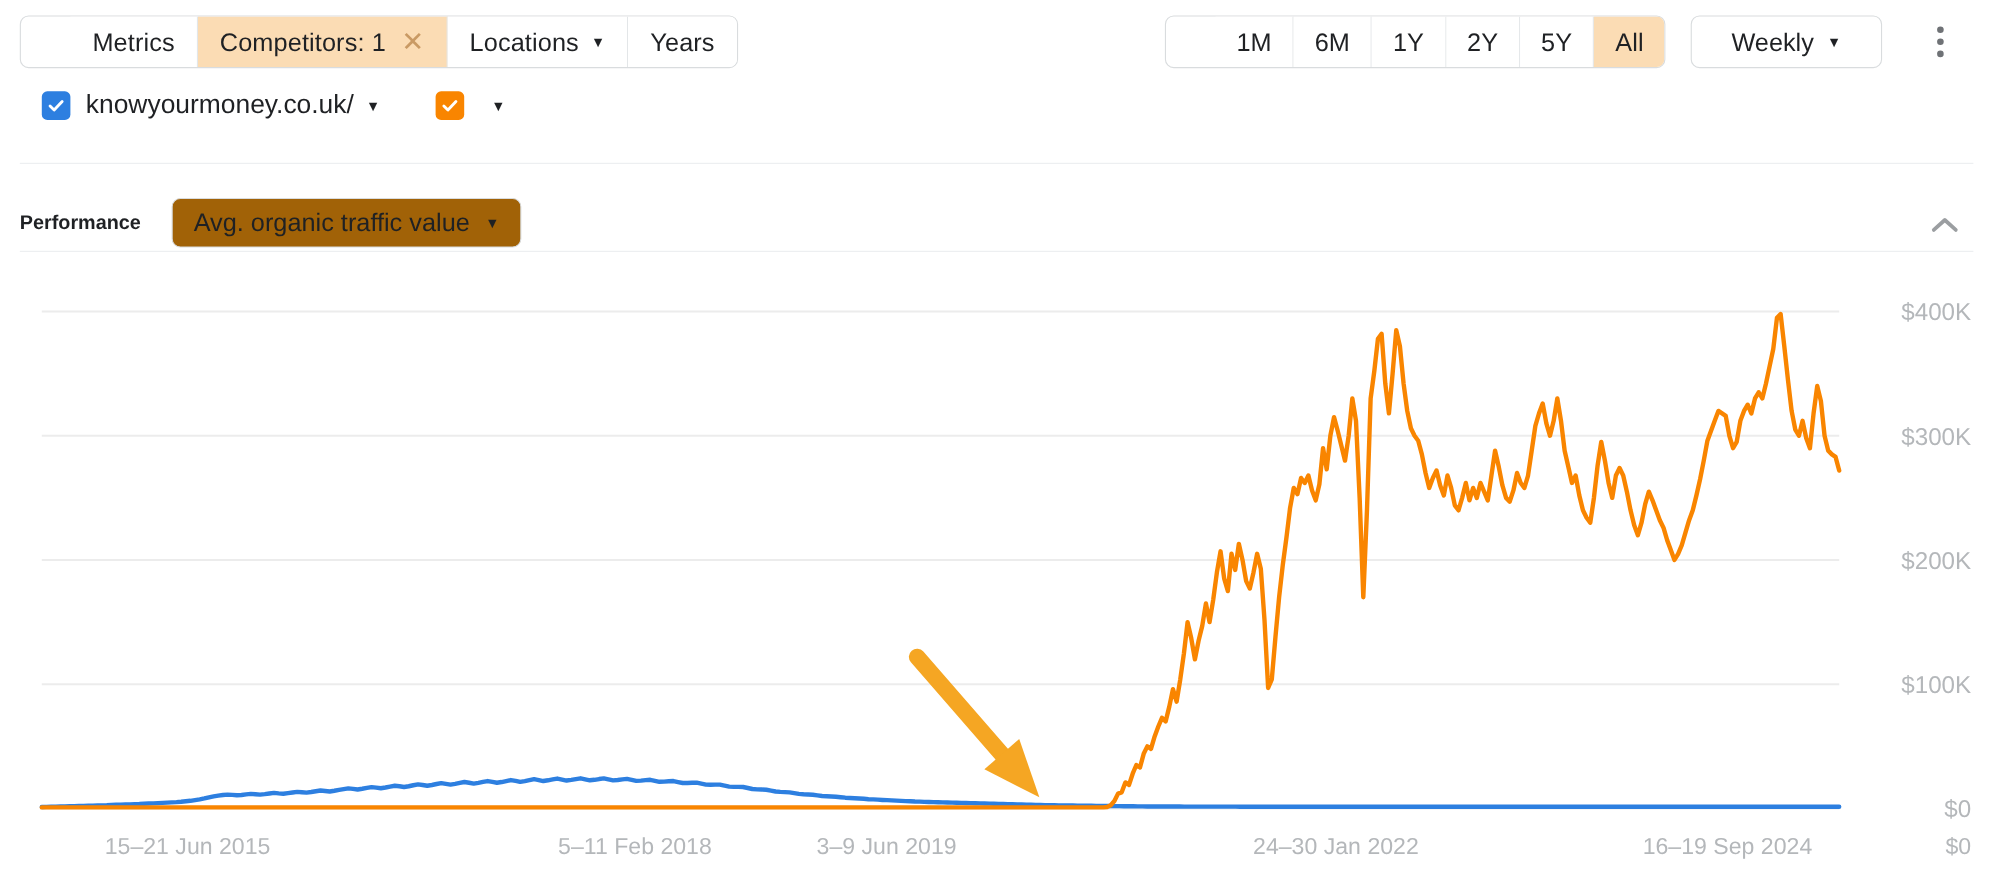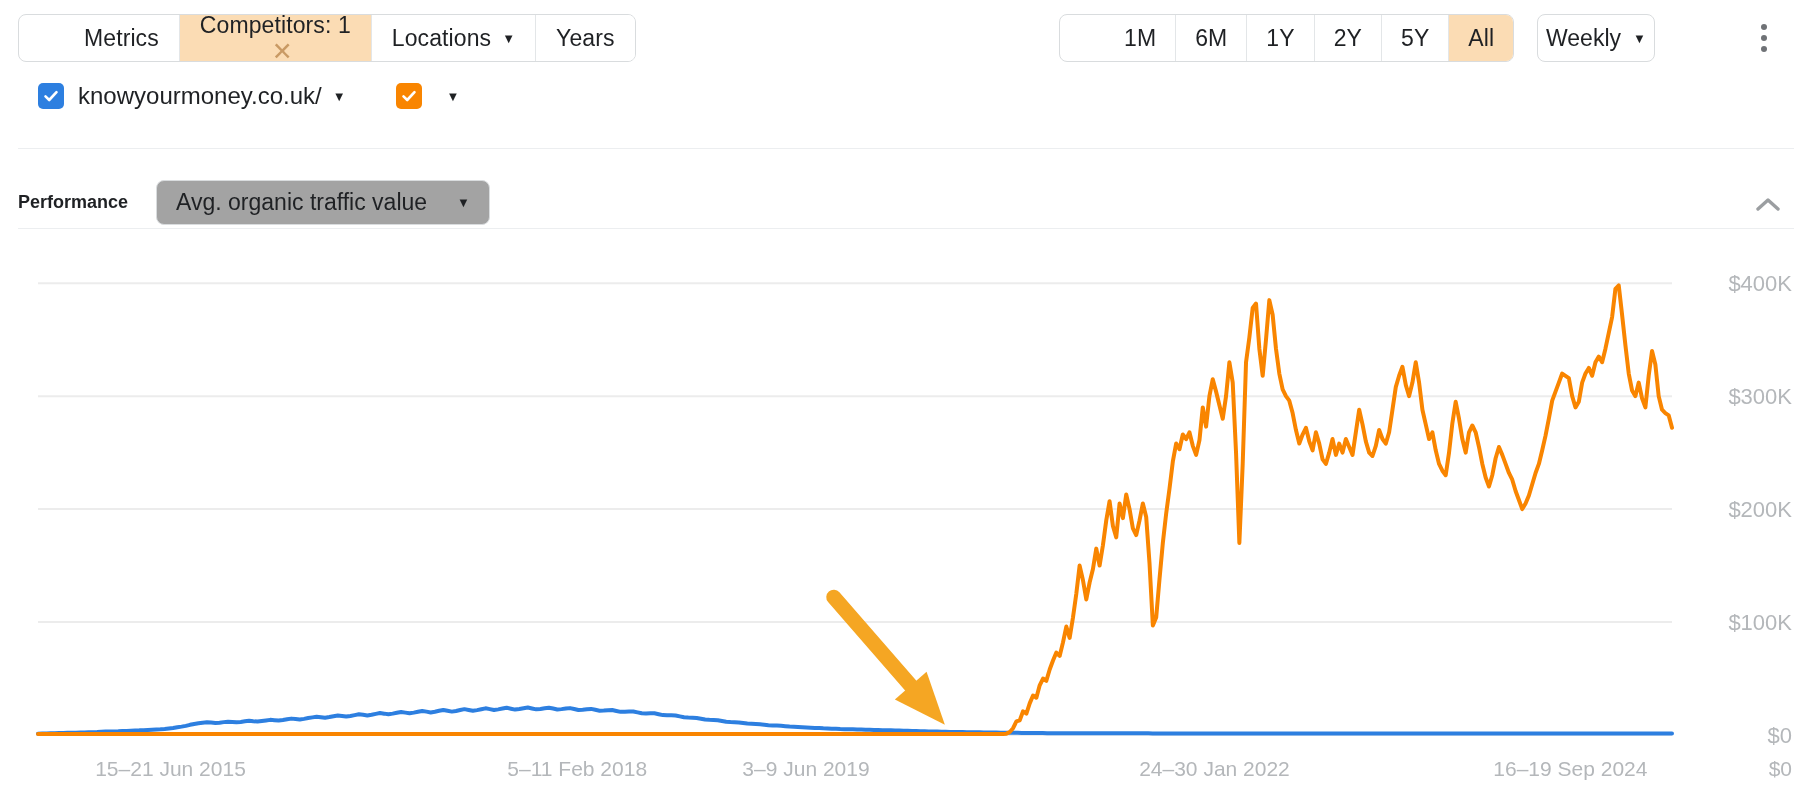--- a/index.html
+++ b/index.html
@@ -46,21 +46,21 @@
     color: #1f2124;
     border-right: 1px solid #e3e6e8;
     background: #fff;
     cursor: pointer;
     white-space: nowrap;
     height: 100%;
     box-sizing: border-box;
     letter-spacing: .1px;
   }
   .seg:last-child { border-right: none; }
-  .seg.active { background: #fbdcb4; flex-direction: column; }
+  .seg.active { background: #fbdcb4; }
   .seg .caret {
     margin-left: 11px;
     font-size: 13px;
     line-height: 1;
     color: #1f2124;
   }
   .seg .xclose {
     margin-left: 14px;
     color: #c99a64;
     font-size: 25px;
@@ -69,21 +69,21 @@
     cursor: pointer;
   }
   .seg.range { padding: 0 19px; min-width: 38px; }
 
   .dropdown-btn {
     position: absolute;
     left: 1537px; top: 14px;
     height: 48px;
     display: flex;
     align-items: center;
-    padding: 0 8px;
+    padding: 0 36px;
     border: 1px solid #d9dcde;
     border-radius: 8px;
     background: #fff;
     font-size: 23px;
     cursor: pointer;
     box-sizing: border-box;
     white-space: nowrap;
   }
   .dropdown-btn .caret { margin-left: 12px; font-size: 13px; }
 
@@ -162,26 +162,25 @@
     color: #1f2124;
     margin-right: 28px;
   }
   .metric-select {
     height: 45px;
     display: flex;
     align-items: center;
     padding: 11px 19px;
     border: 1px solid #d9dcde;
     border-radius: 8px;
-    background: #a3a3a3;
+    background: #a16207;
     font-size: 23px;
     cursor: pointer;
     box-sizing: border-box;
     white-space: nowrap;
-    gap: 16px;
   }
   .metric-select .caret { margin-left: 14px; font-size: 13px; }
 
   .collapse-btn {
     position: absolute;
     left: 1748px; top: 188px;
     width: 40px; height: 34px;
     cursor: pointer;
     display: flex;
     align-items: center;

